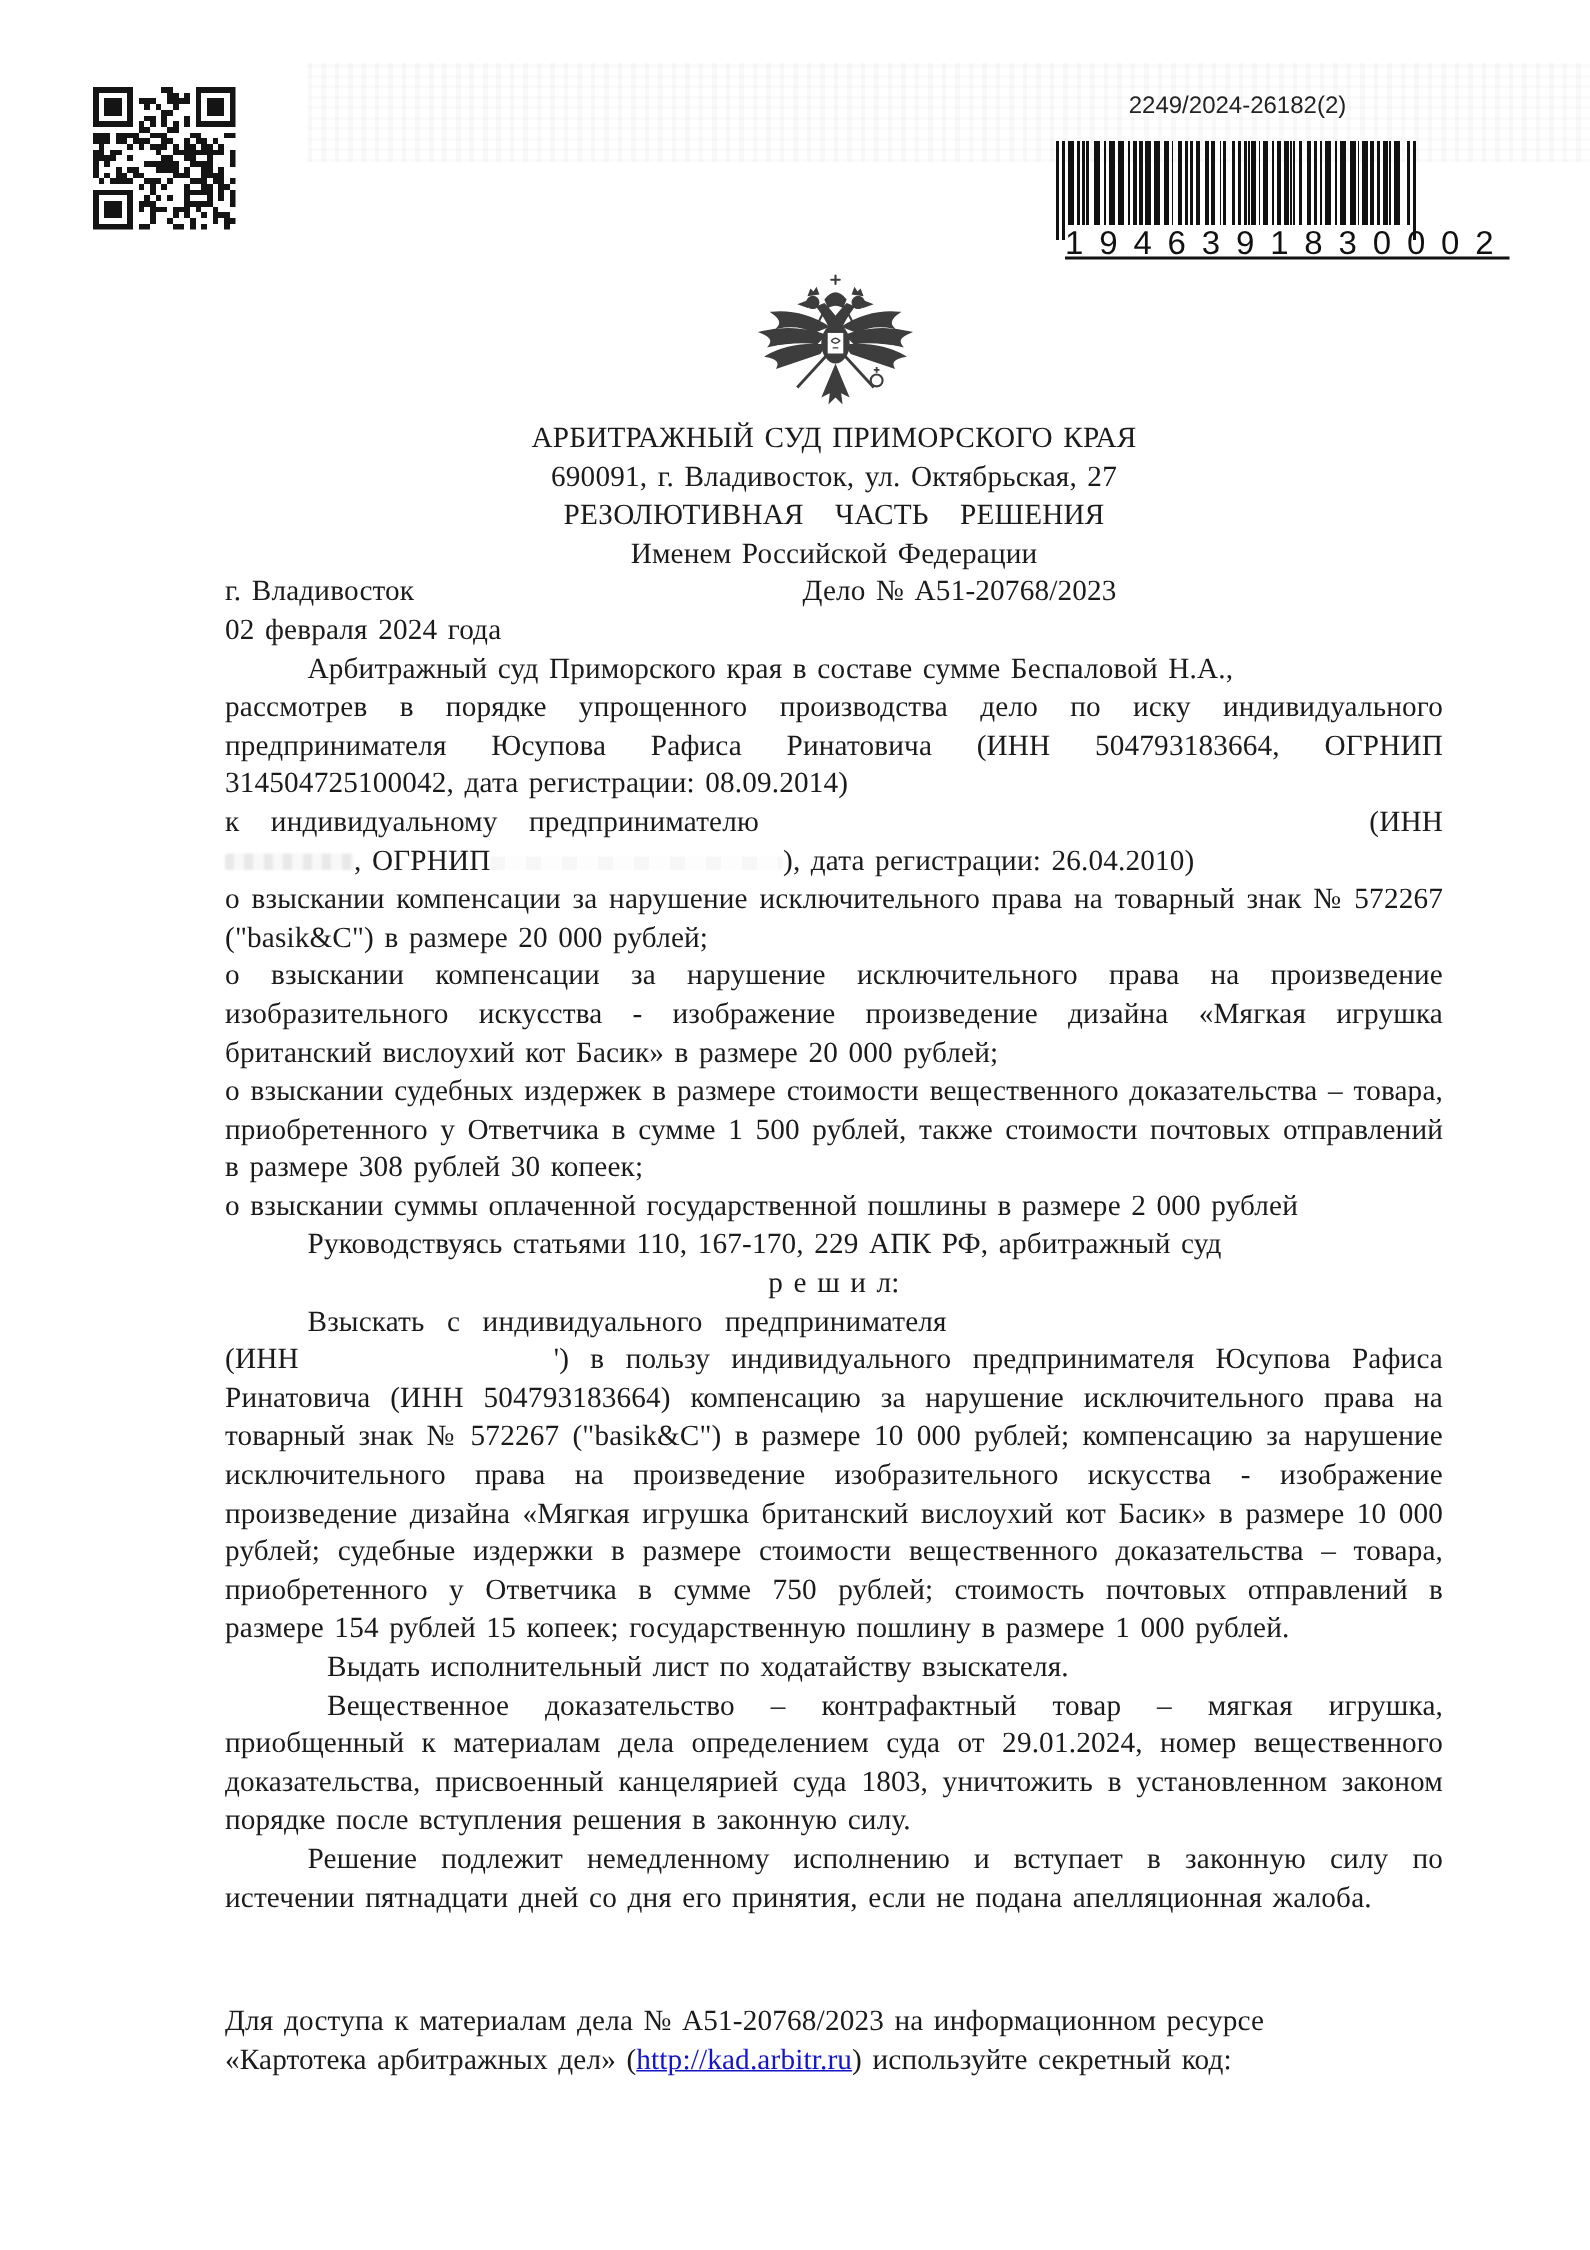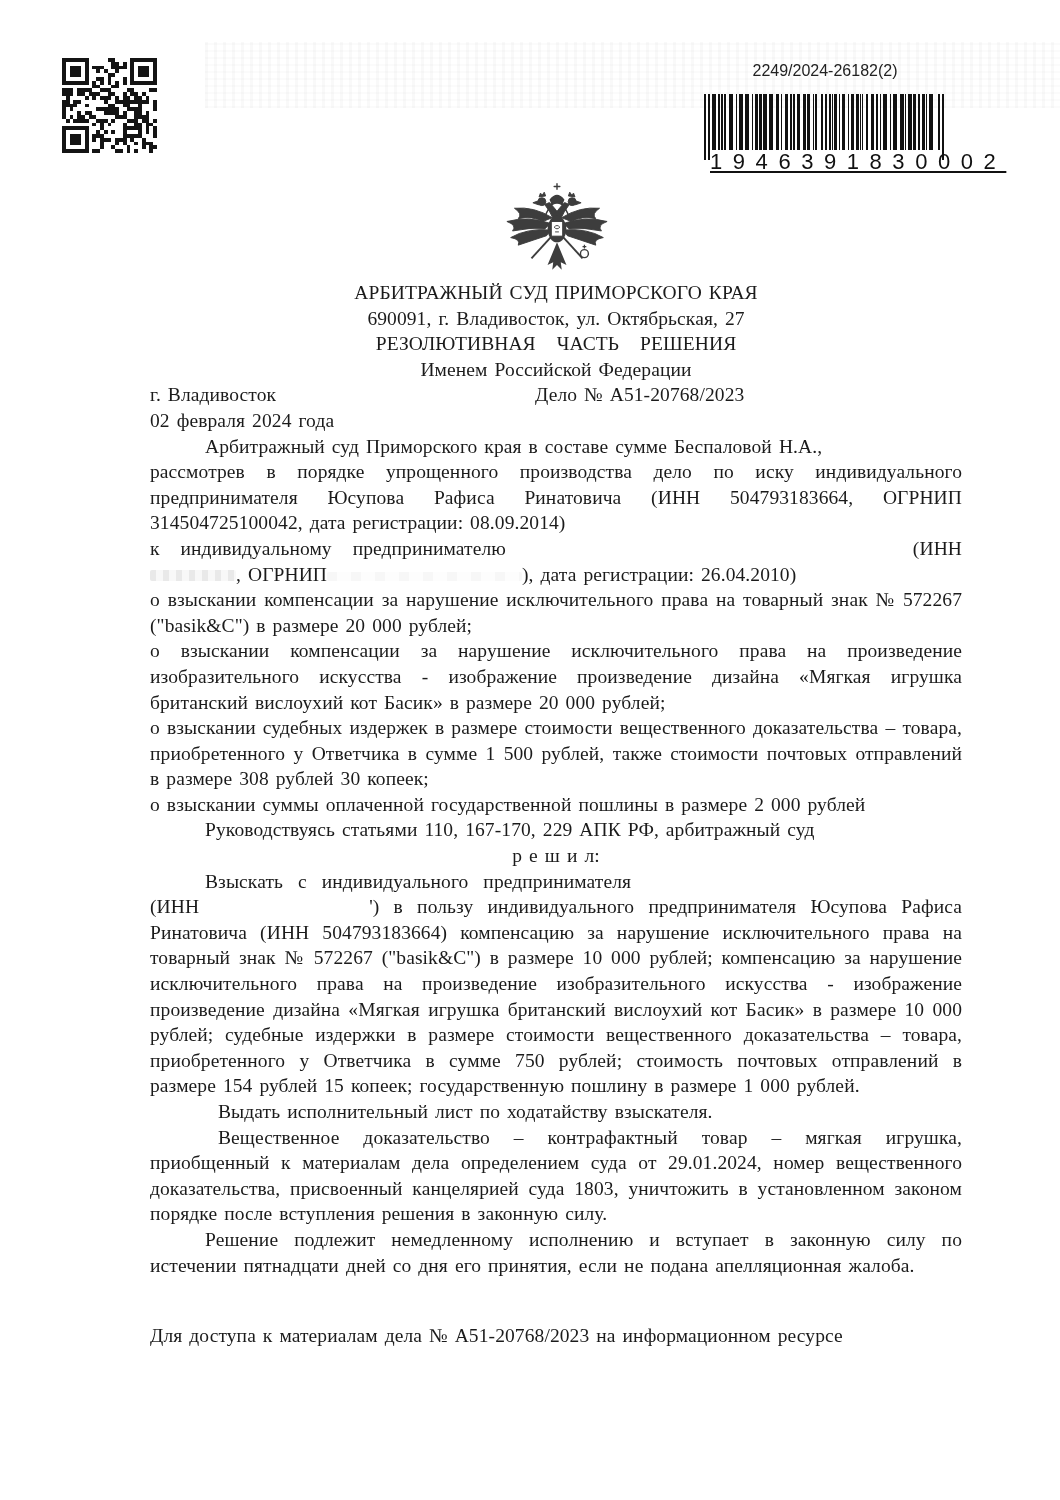--- a/index.html
+++ b/index.html
@@ -60,21 +60,21 @@
   .g195{width:195px;}
   .smudge{
     display:inline-block;height:11px;width:86px;border-radius:2px;
     background:repeating-linear-gradient(90deg,#e9e9e9 0 6px,#f8f8f8 6px 13px);
     filter:blur(0.6px);
   }
   .faint-trace{
     display:inline-block;height:9px;border-radius:2px;opacity:.5;
     background:repeating-linear-gradient(90deg,#efefef 0 10px,#fbfbfb 10px 24px);
   }
-  .footer{margin-top:45px;}
+  .footer{margin-top:57px;}
   .footer div{text-align:left;}
   a.link{color:#1414c8;text-decoration:underline;cursor:pointer;}
 </style>
 </head>
 <body>
 
 <div class="page">
   <div class="noise"></div>
 
   <div class="qr" id="qr-box"><svg viewBox="0 0 25 25">
@@ -515,15 +515,18 @@
     <p>
       <span>(ИНН</span><span class="gap g170"></span><span>') в пользу индивидуального предпринимателя Юсупова Рафиса Ринатовича (ИНН 504793183664) компенсацию за нарушение исключительного права на товарный знак № 572267 ("basik&amp;C") в размере 10 000 рублей; компенсацию за нарушение исключительного права на произведение изобразительного искусства - изображение произведение дизайна «Мягкая игрушка британский вислоухий кот Басик» в размере 10 000 рублей; судебные издержки в размере стоимости вещественного доказательства – товара, приобретенного у Ответчика в сумме 750 рублей; стоимость почтовых отправлений в размере 154 рублей 15 копеек; государственную пошлину в размере 1 000 рублей.</span>
     </p>
 
     <p class="ind2">Выдать исполнительный лист по ходатайству взыскателя.</p>
     <p class="ind2">Вещественное доказательство – контрафактный товар – мягкая игрушка, приобщенный к материалам дела определением суда от 29.01.2024, номер вещественного доказательства, присвоенный канцелярией суда 1803, уничтожить в установленном законом порядке после вступления решения в законную силу.</p>
     <p class="ind">Решение подлежит немедленному исполнению и вступает в законную силу по истечении пятнадцати дней со дня его принятия, если не подана апелляционная жалоба.</p>
 
     <div class="footer">
       <div>Для доступа к материалам дела № А51-20768/2023  на информационном ресурсе</div>
+      <div>
+        <span>«Картотека арбитражных дел» (</span><a class="link" href="#">http://kad.arbitr.ru</a><span>) используйте секретный код:</span>
+      </div>
     </div>
   </div>
 </div>
 
 </body></html>

